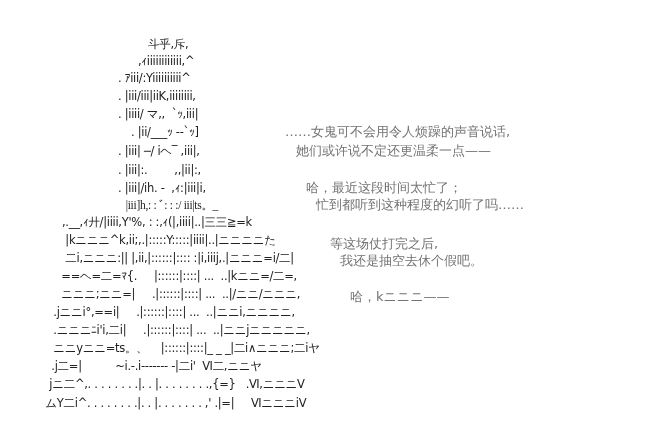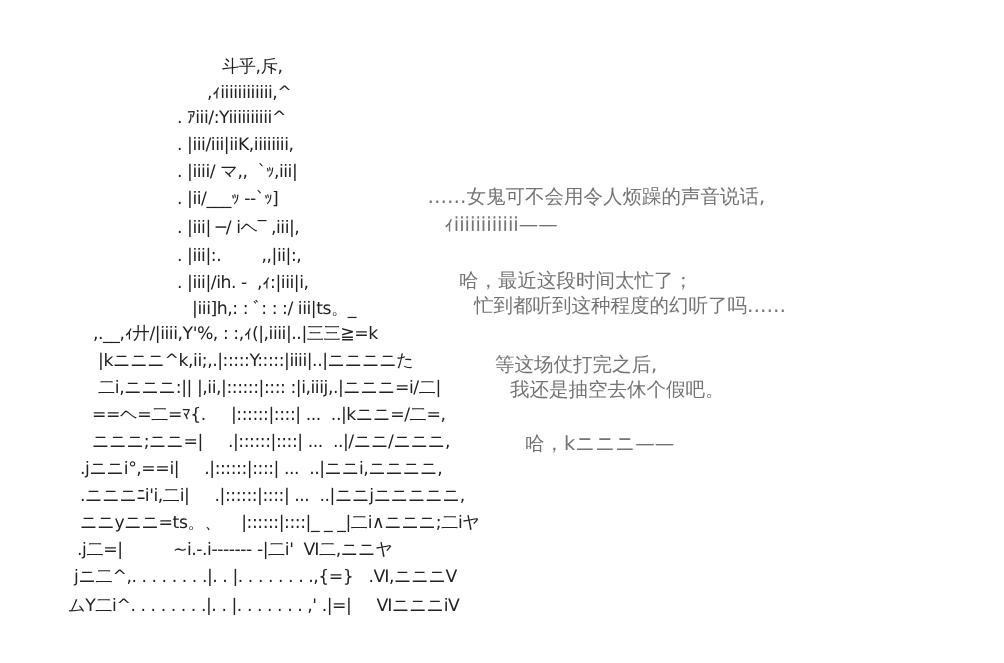--- a/index.html
+++ b/index.html
@@ -39,39 +39,39 @@
 </head>
 <body>
 
 <div class="canvas">
   <div id="art-layer">
       <div class="aa-line" style="left: 148px; top: 36px;">斗乎,斥,</div>
       <div class="aa-line" style="left: 138px; top: 53px;">,ｨiiiiiiiiiiii,^</div>
       <div class="aa-line" style="left: 118px; top: 70px;">. ｱiii/:Yiiiiiiiiii^</div>
       <div class="aa-line" style="left: 118px; top: 88px;">. |iii/iii|iiK,iiiiiiii,</div>
       <div class="aa-line" style="left: 118px; top: 106px;">. |iiii/ マ,,  `ｯ,iii|</div>
-      <div class="aa-line" style="left: 118px; top: 124px; text-align: center;">. |ii/___ｯ -‐`ｯ]</div>
+      <div class="aa-line" style="left: 131px; top: 124px; text-align: center;">. |ii/___ｯ -‐`ｯ]</div>
       <div class="aa-line" style="left: 118px; top: 143px;">. |iii| ─/ iヘ‾ ,iii|,</div>
       <div class="aa-line" style="left: 118px; top: 162px;">. |iii|:.        ,,|ii|:,</div>
       <div class="aa-line" style="left: 118px; top: 180px;">. |iii|/ih. ‐  ,ｨ:|iii|i,</div>
-      <div class="aa-line" style="left: 118px; top: 197px;">   |iii]h,: : ﾞ: : :/ iii|ts。_</div>
+      <div class="aa-line" style="left: 118px; top: 197px; font-family: Liberation Serif, serif;">   |iii]h,: : ﾞ: : :/ iii|ts。_</div>
       <div class="aa-line" style="left: 62px; top: 214px; text-align: right;">,.__,ｨ廾/|iiii,Y'%, : :,ｨ(|,iiii|..|三三≧=k</div>
       <div class="aa-line" style="left: 62px; top: 232px;"> |kニニニ^k,ii;,.|:::::Y:::::|iiii|..|ニニニニた</div>
       <div class="aa-line" style="left: 62px; top: 250px;"> 二i,ニニニ:|| |,ii,|::::::|:::: :|i,iiij,.|ニニニ=i/二|</div>
       <div class="aa-line" style="left: 58px; top: 268px;"> ==ヘ=二=ﾏ{.     |::::::|::::| ...  ..|kニニ=/二=,</div>
       <div class="aa-line" style="left: 58px; top: 286px;"> ニニニ;ニニ=|     .|::::::|::::| ...  ..|/ニニ/ニニニ,</div>
       <div class="aa-line" style="left: 50px; top: 304px;"> .jニニi°,==i|     .|::::::|::::| ...  ..|ニニi,ニニニニ,</div>
       <div class="aa-line" style="left: 50px; top: 322px;"> .ニニニﾆi'i,二i|     .|::::::|::::| ...  ..|ニニjニニニニニ,</div>
       <div class="aa-line" style="left: 50px; top: 340px;"> ニニyニニ=ts。、    |::::::|::::|_ _ _|二i∧ニニニ;二iヤ</div>
       <div class="aa-line" style="left: 48px; top: 358px;"> .j二=|          ~i.-.i‐‐‐‐‐‐‐ ‐|二i'  Ⅵ二,ニニヤ</div>
       <div class="aa-line" style="left: 46px; top: 376px;"> jニ二^,. . . . . . . .|. . |. . . . . . . .,{=}   .Ⅵ,ニニニⅤ</div>
       <div class="aa-line" style="left: 42px; top: 395px;"> ムY二i^. . . . . . . .|. . |. . . . . . . ,' .|=|     ⅥニニニiⅤ</div>
     </div>
   <div id="dialogue-layer">
       <div class="dialogue" style="left: 285px; top: 124px;">……女鬼可不会用令人烦躁的声音说话,</div>
-      <div class="dialogue" style="left: 296px; top: 143px;">ｨiiiiiiiiiiii——</div>
+      <div class="dialogue" style="left: 296px; top: 143px;">她们或许说不定还更温柔一点——</div>
       <div class="dialogue" style="left: 306px; top: 180px;">哈，最近这段时间太忙了；</div>
       <div class="dialogue" style="left: 316px; top: 197px;">忙到都听到这种程度的幻听了吗……</div>
       <div class="dialogue" style="left: 330px; top: 236px;">等这场仗打完之后,</div>
       <div class="dialogue" style="left: 340px; top: 253px;">我还是抽空去休个假吧。</div>
       <div class="dialogue" style="left: 350px; top: 289px;">哈，kニニニ——</div>
     </div>
 </div>
 
 </body></html>

